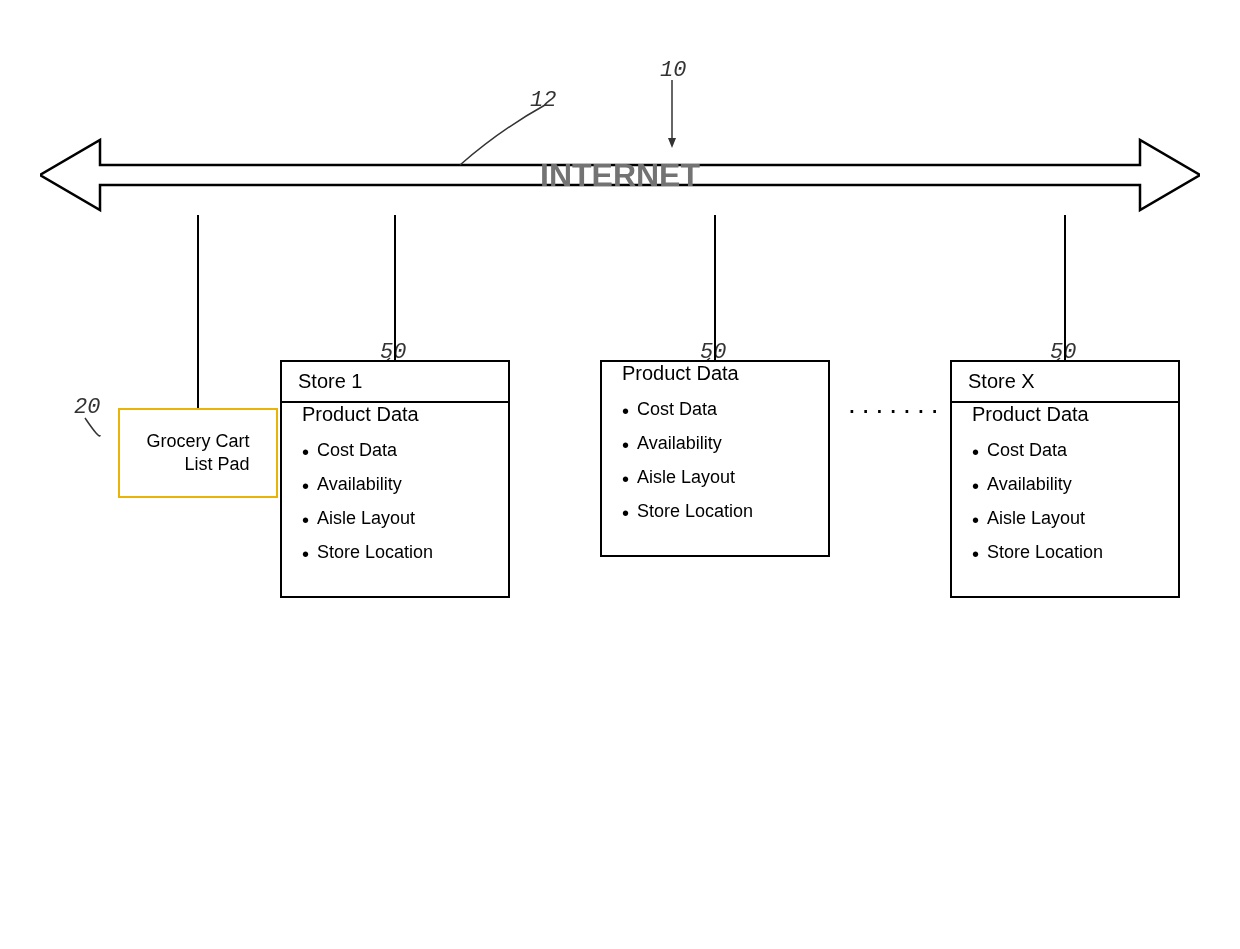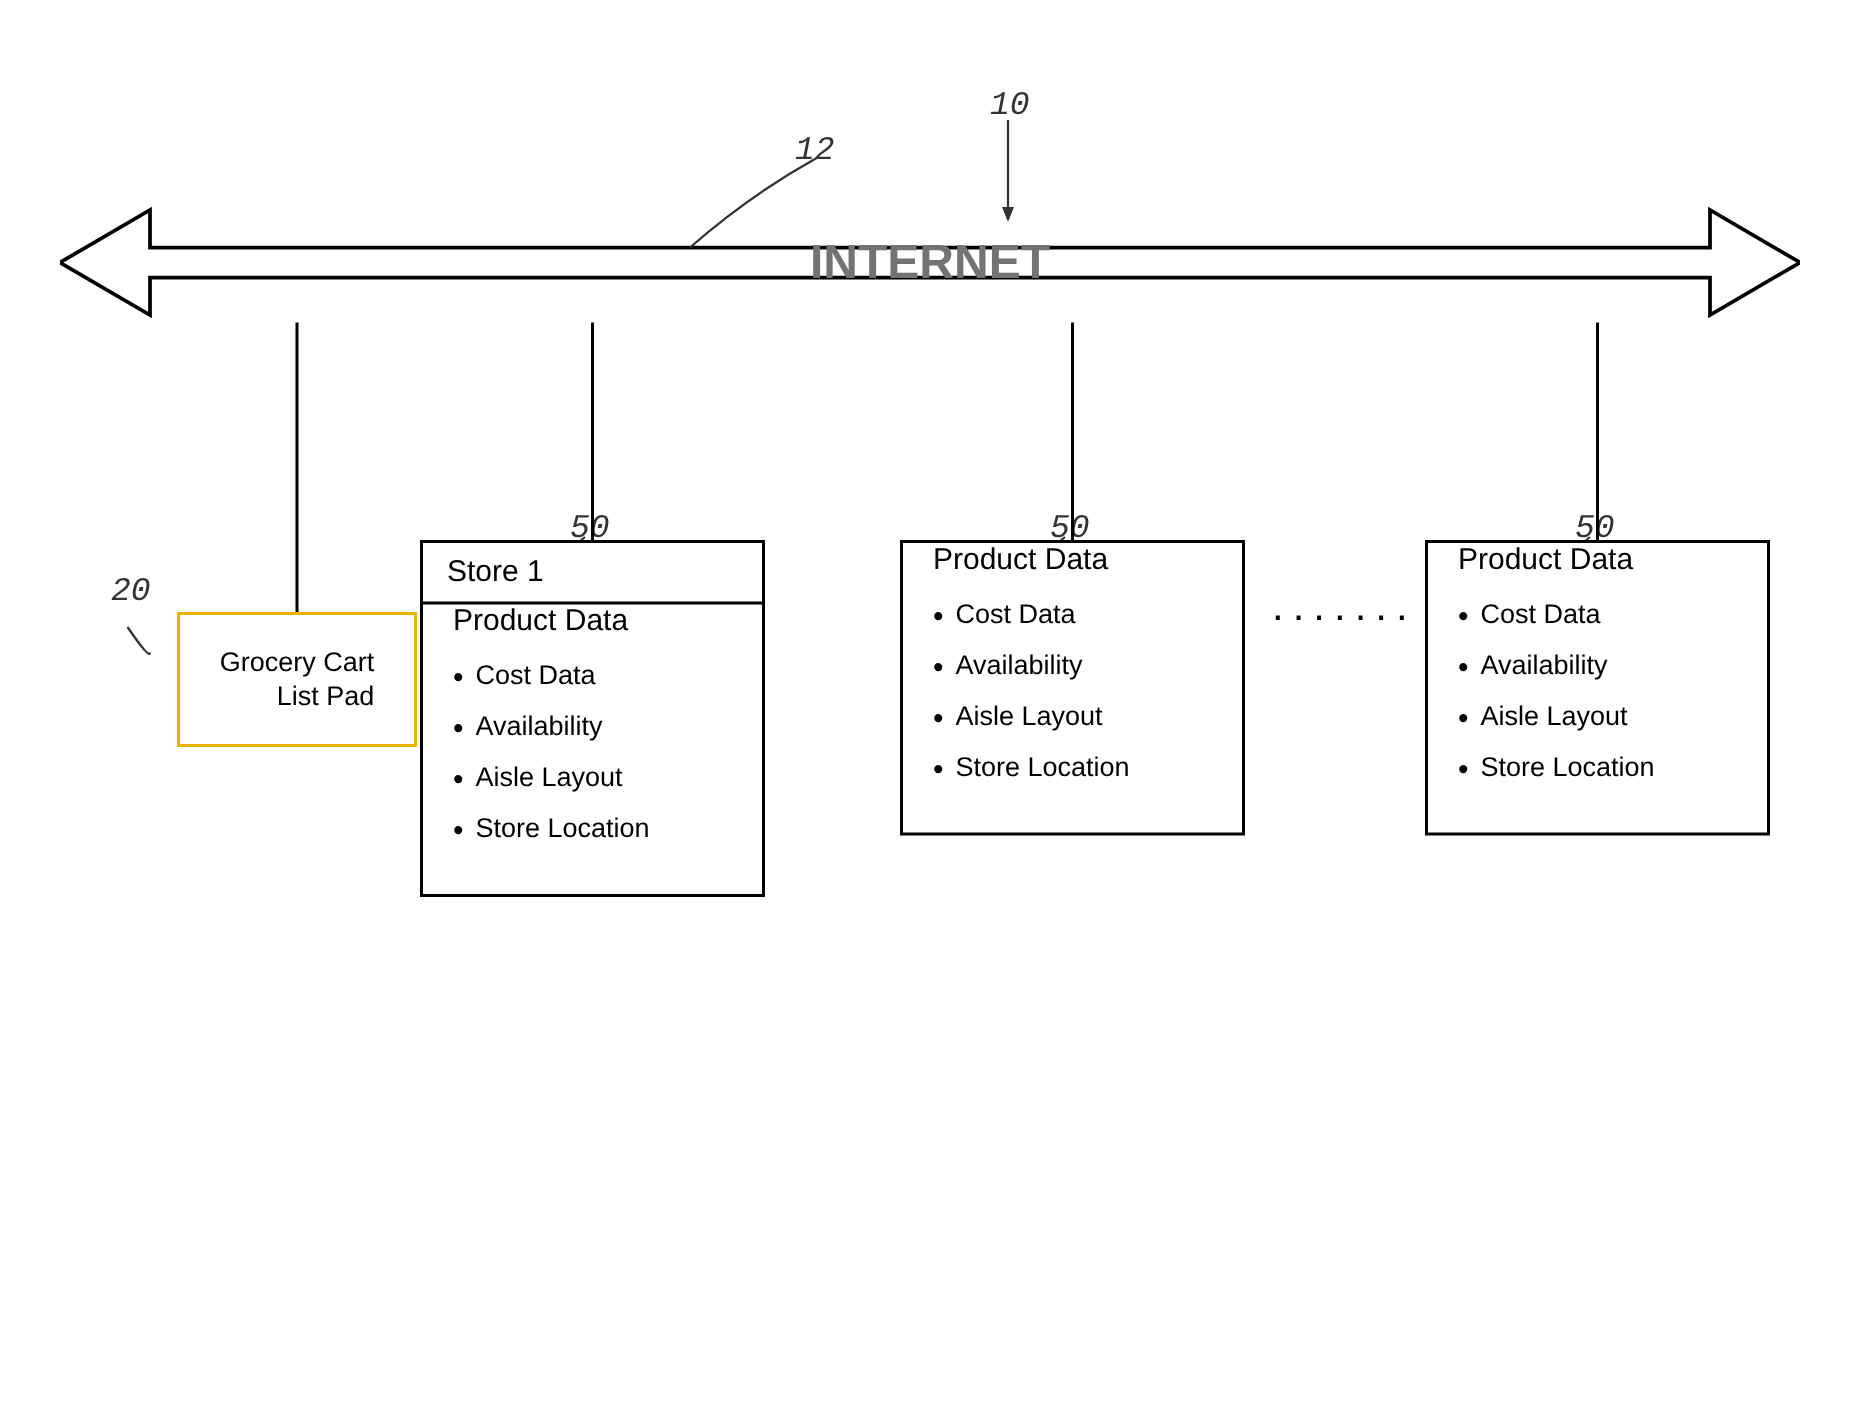--- a/index.html
+++ b/index.html
@@ -147,21 +147,21 @@
       color: #000;
     }
   </style>
 </head>
 <body>
 
 <div class="diagram-container">
 
   <span class="ref-num" style="top:58px; left:660px;">10</span>
   <span class="ref-num" style="top:88px; left:530px;">12</span>
-  <span class="ref-num" style="top:382px; left:74px;">20</span>
+  <span class="ref-num" style="top:395px; left:74px;">20</span>
   <span class="ref-num" style="top:340px; left:380px;">50</span>
   <span class="ref-num" style="top:340px; left:700px;">50</span>
   <span class="ref-num" style="top:340px; left:1050px;">50</span>
 
   <div class="internet-arrow-container">
     <div class="internet-arrow">
       <svg viewBox="0 0 1160 80" xmlns="http://www.w3.org/2000/svg" preserveAspectRatio="none">
 
         <polygon points="1160,40 1100,5 1100,30 60,30 60,5 0,40 60,75 60,50 1100,50 1100,75" fill="white" stroke="black" stroke-width="2.5"></polygon>
       </svg>
@@ -237,20 +237,21 @@
             <span>Aisle Layout</span>
           </li>
         <li>
             <span>Store Location</span>
           </li>
       </ul>
     </div>
   </div>
 
   <div class="store-box store-x">
+    <div class="store-header">Store X</div>
     <div class="store-body">
       <div class="product-data-title">Product Data</div>
       <ul class="product-data-list">
         <li>
             <span>Cost Data</span>
           </li>
         <li>
             <span>Availability</span>
           </li>
         <li>

